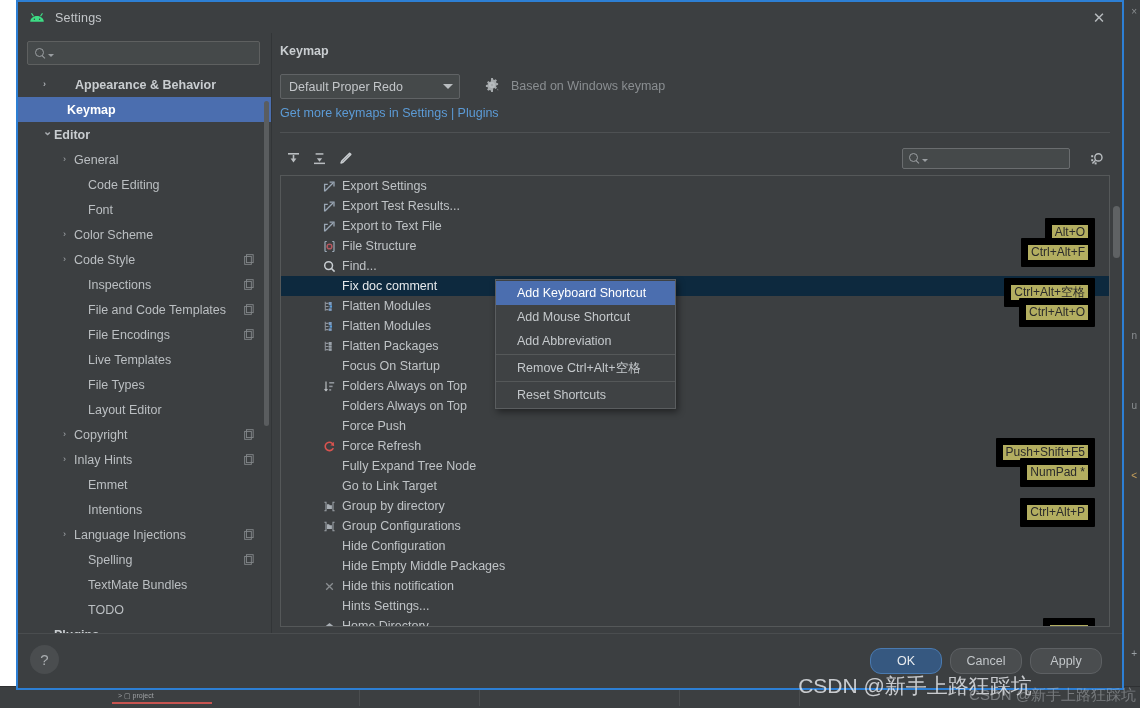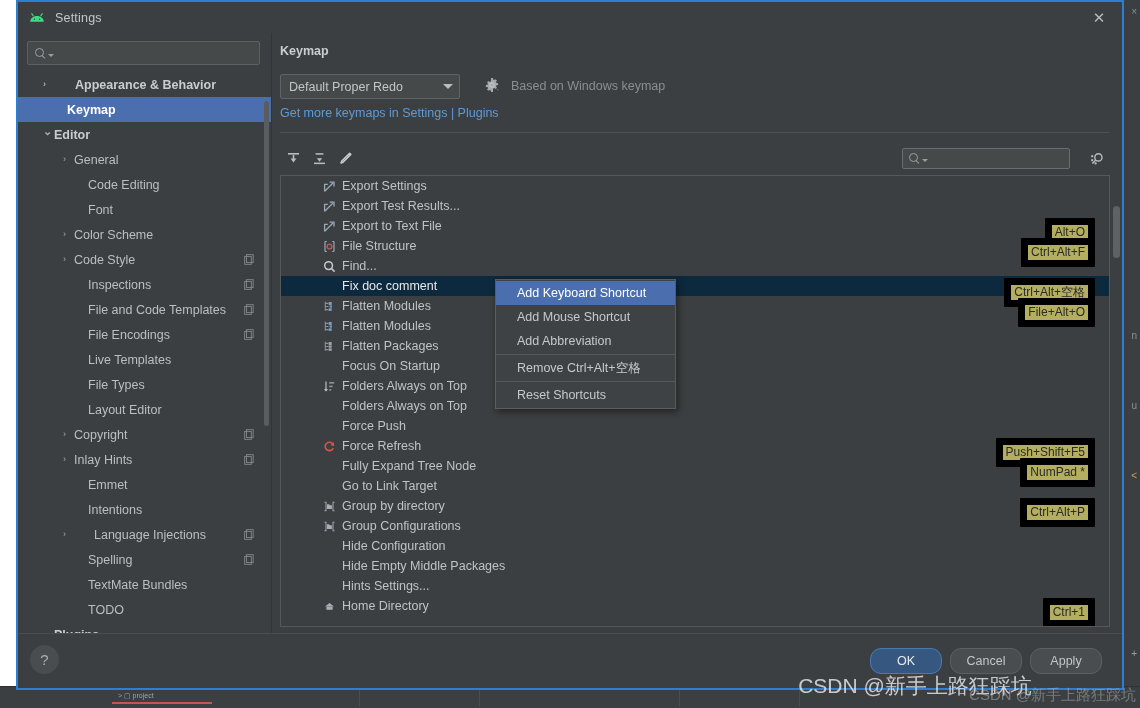--- a/index.html
+++ b/index.html
@@ -360,21 +360,21 @@
               </svg></span>
           </div>
           <div class="tree-row">
             <span style="margin-left: 70px;">Emmet</span>
           </div>
           <div class="tree-row">
             <span style="margin-left: 70px;">Intentions</span>
           </div>
           <div class="tree-row">
             <span class="tree-chevron" style="left: 45px;">›</span>
-            <span style="margin-left: 76px;">Language Injections</span>
+            <span style="margin-left: 56px;">Language Injections</span>
             <span class="tree-copy-icon"><svg viewBox="0 0 12 13" width="10" height="11">
                 <rect x="3" y="0.7" width="8" height="9.5" fill="none" stroke="#9a9ea1" stroke-width="1.1"></rect>
                 <rect x="0.8" y="2.8" width="8" height="9.5" fill="none" stroke="#9a9ea1" stroke-width="1.1"></rect>
               </svg></span>
           </div>
           <div class="tree-row">
             <span style="margin-left: 70px;">Spelling</span>
             <span class="tree-copy-icon"><svg viewBox="0 0 12 13" width="10" height="11">
                 <rect x="3" y="0.7" width="8" height="9.5" fill="none" stroke="#9a9ea1" stroke-width="1.1"></rect>
                 <rect x="0.8" y="2.8" width="8" height="9.5" fill="none" stroke="#9a9ea1" stroke-width="1.1"></rect>
@@ -502,21 +502,21 @@
           <div class="act-row">
             <span class="act-icon">
               <svg width="13" height="13" viewBox="0 0 13 13">
                 <path d="M2.3 1.8v9M2.3 3.4h3.2M2.3 6.5h3.2M2.3 9.6h3.2" stroke="#8c9097" stroke-width="1.1" fill="none"></path>
                 <rect x="5.7" y="2" width="3" height="3" fill="#7d9cc0"></rect>
                 <rect x="6.6" y="5.3" width="2.4" height="2.4" fill="#5b9bd5"></rect>
                 <rect x="5.7" y="8.3" width="3" height="2.6" fill="#7d9cc0"></rect>
               </svg>
             </span>
             <span class="act-label">Flatten Modules</span>
-            <span class="act-shortcut">File+Alt+O</span>
+            <span class="act-shortcut">Ctrl+Alt+O</span>
           </div>
           <div class="act-row">
             <span class="act-icon">
               <svg width="13" height="13" viewBox="0 0 13 13">
                 <path d="M2.3 1.8v9M2.3 3.4h3.2M2.3 6.5h3.2M2.3 9.6h3.2" stroke="#8c9097" stroke-width="1.1" fill="none"></path>
                 <rect x="5.7" y="2" width="3" height="3" fill="#7d9cc0"></rect>
                 <rect x="6.6" y="5.3" width="2.4" height="2.4" fill="#5b9bd5"></rect>
                 <rect x="5.7" y="8.3" width="3" height="2.6" fill="#7d9cc0"></rect>
               </svg>
             </span>
@@ -587,20 +587,28 @@
                 <path d="M4 4.3h2.1l.7.9h2.1v3.8H4z" fill="#a8aeb4"></path>
               </svg>
             </span>
             <span class="act-label">Group Configurations</span>
           </div>
           <div class="act-row">
             <span class="act-label">Hide Configuration</span>
           </div>
           <div class="act-row">
             <span class="act-label">Hide Empty Middle Packages</span>
+          </div>
+          <div class="act-row">
+            <span class="act-icon">
+              <svg width="11" height="11" viewBox="0 0 11 11">
+                <path d="M2.2 2.2 8.8 8.8M8.8 2.2 2.2 8.8" stroke="#8a8e91" stroke-width="1.3"></path>
+              </svg>
+            </span>
+            <span class="act-label">Hide this notification</span>
           </div>
           <div class="act-row">
             <span class="act-label">Hints Settings...</span>
           </div>
           <div class="act-row">
             <span class="act-icon">
               <svg width="13" height="13" viewBox="0 0 13 13">
                 <path d="M6.5 3 11 6.6H2z" fill="#a8aeb4"></path>
                 <rect x="3.4" y="6.6" width="6.2" height="3.2" fill="#a8aeb4"></rect>
               </svg>

